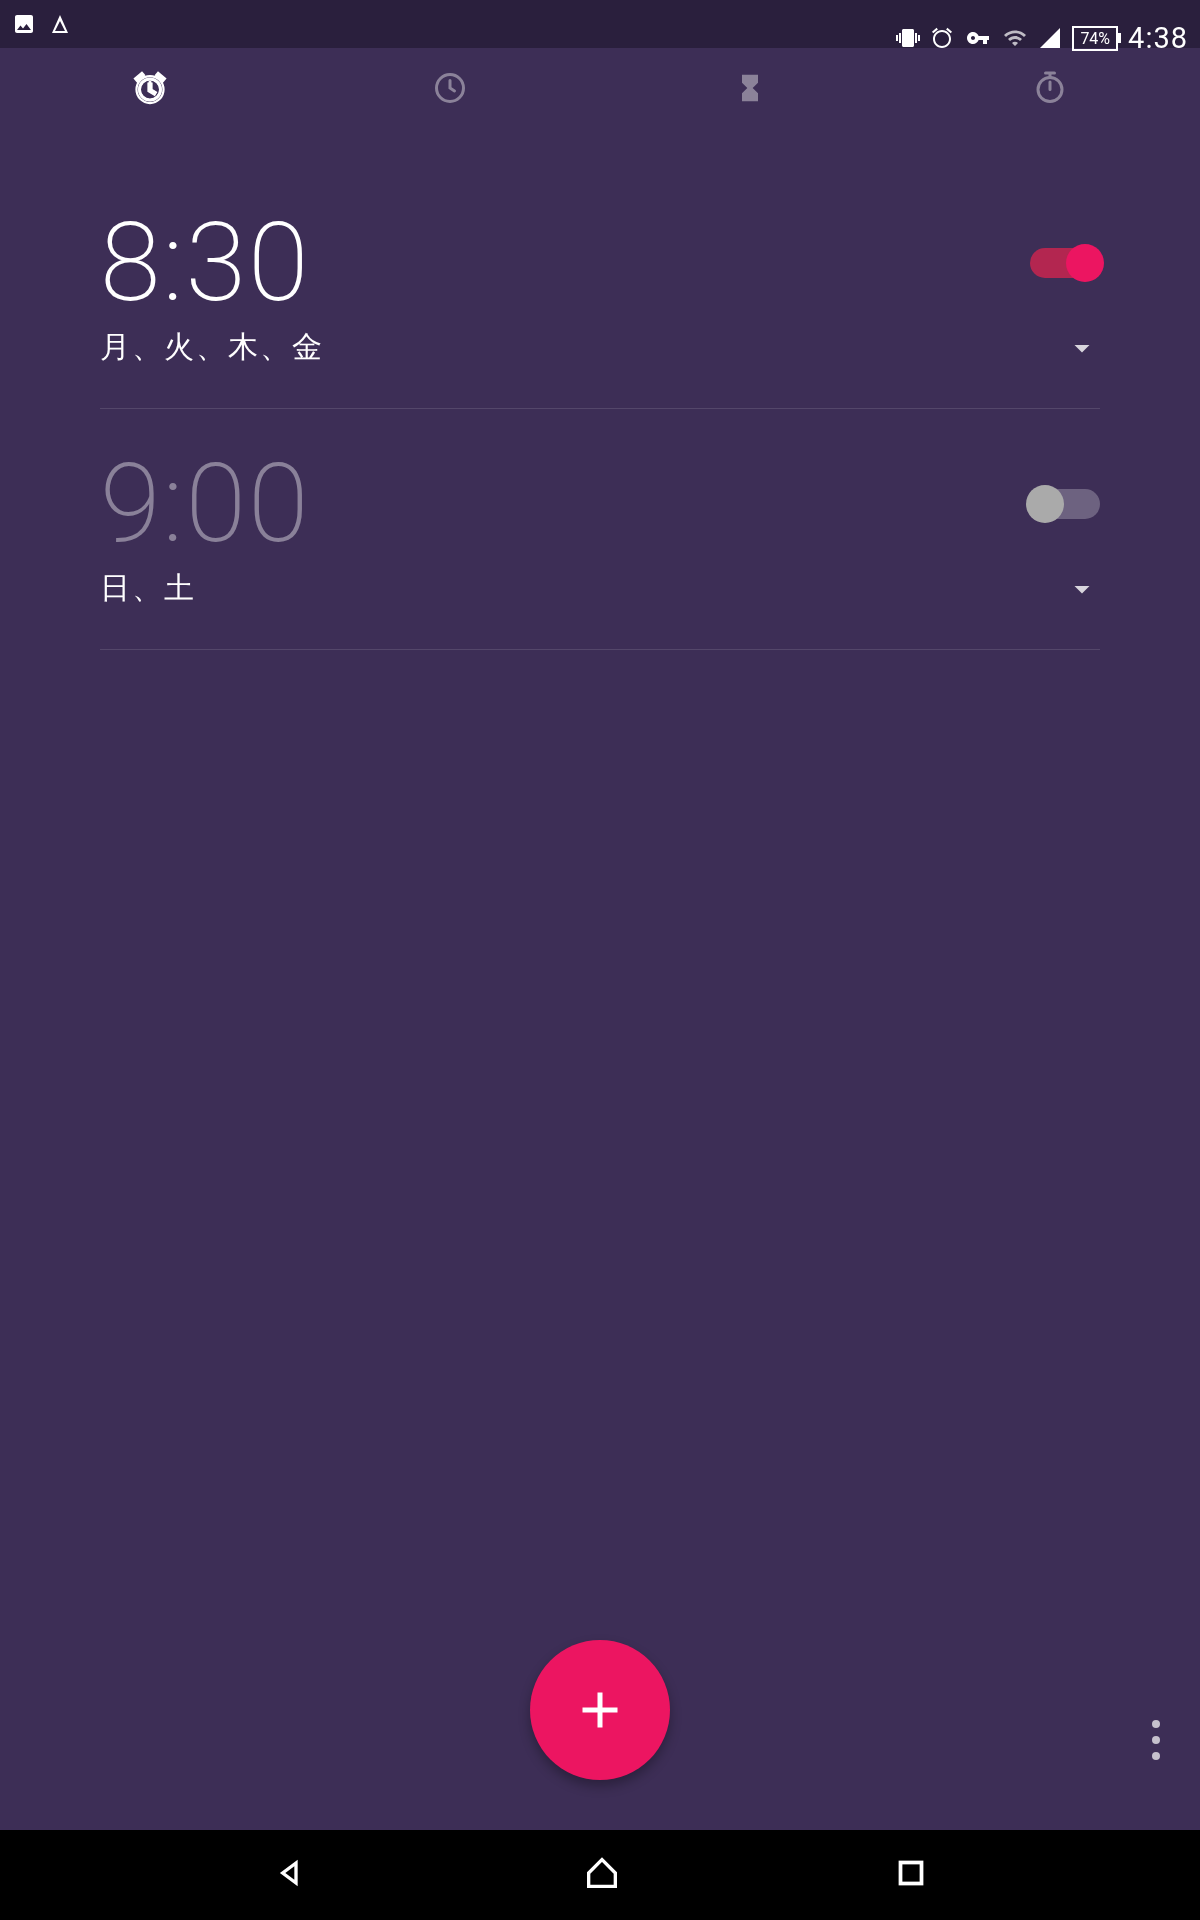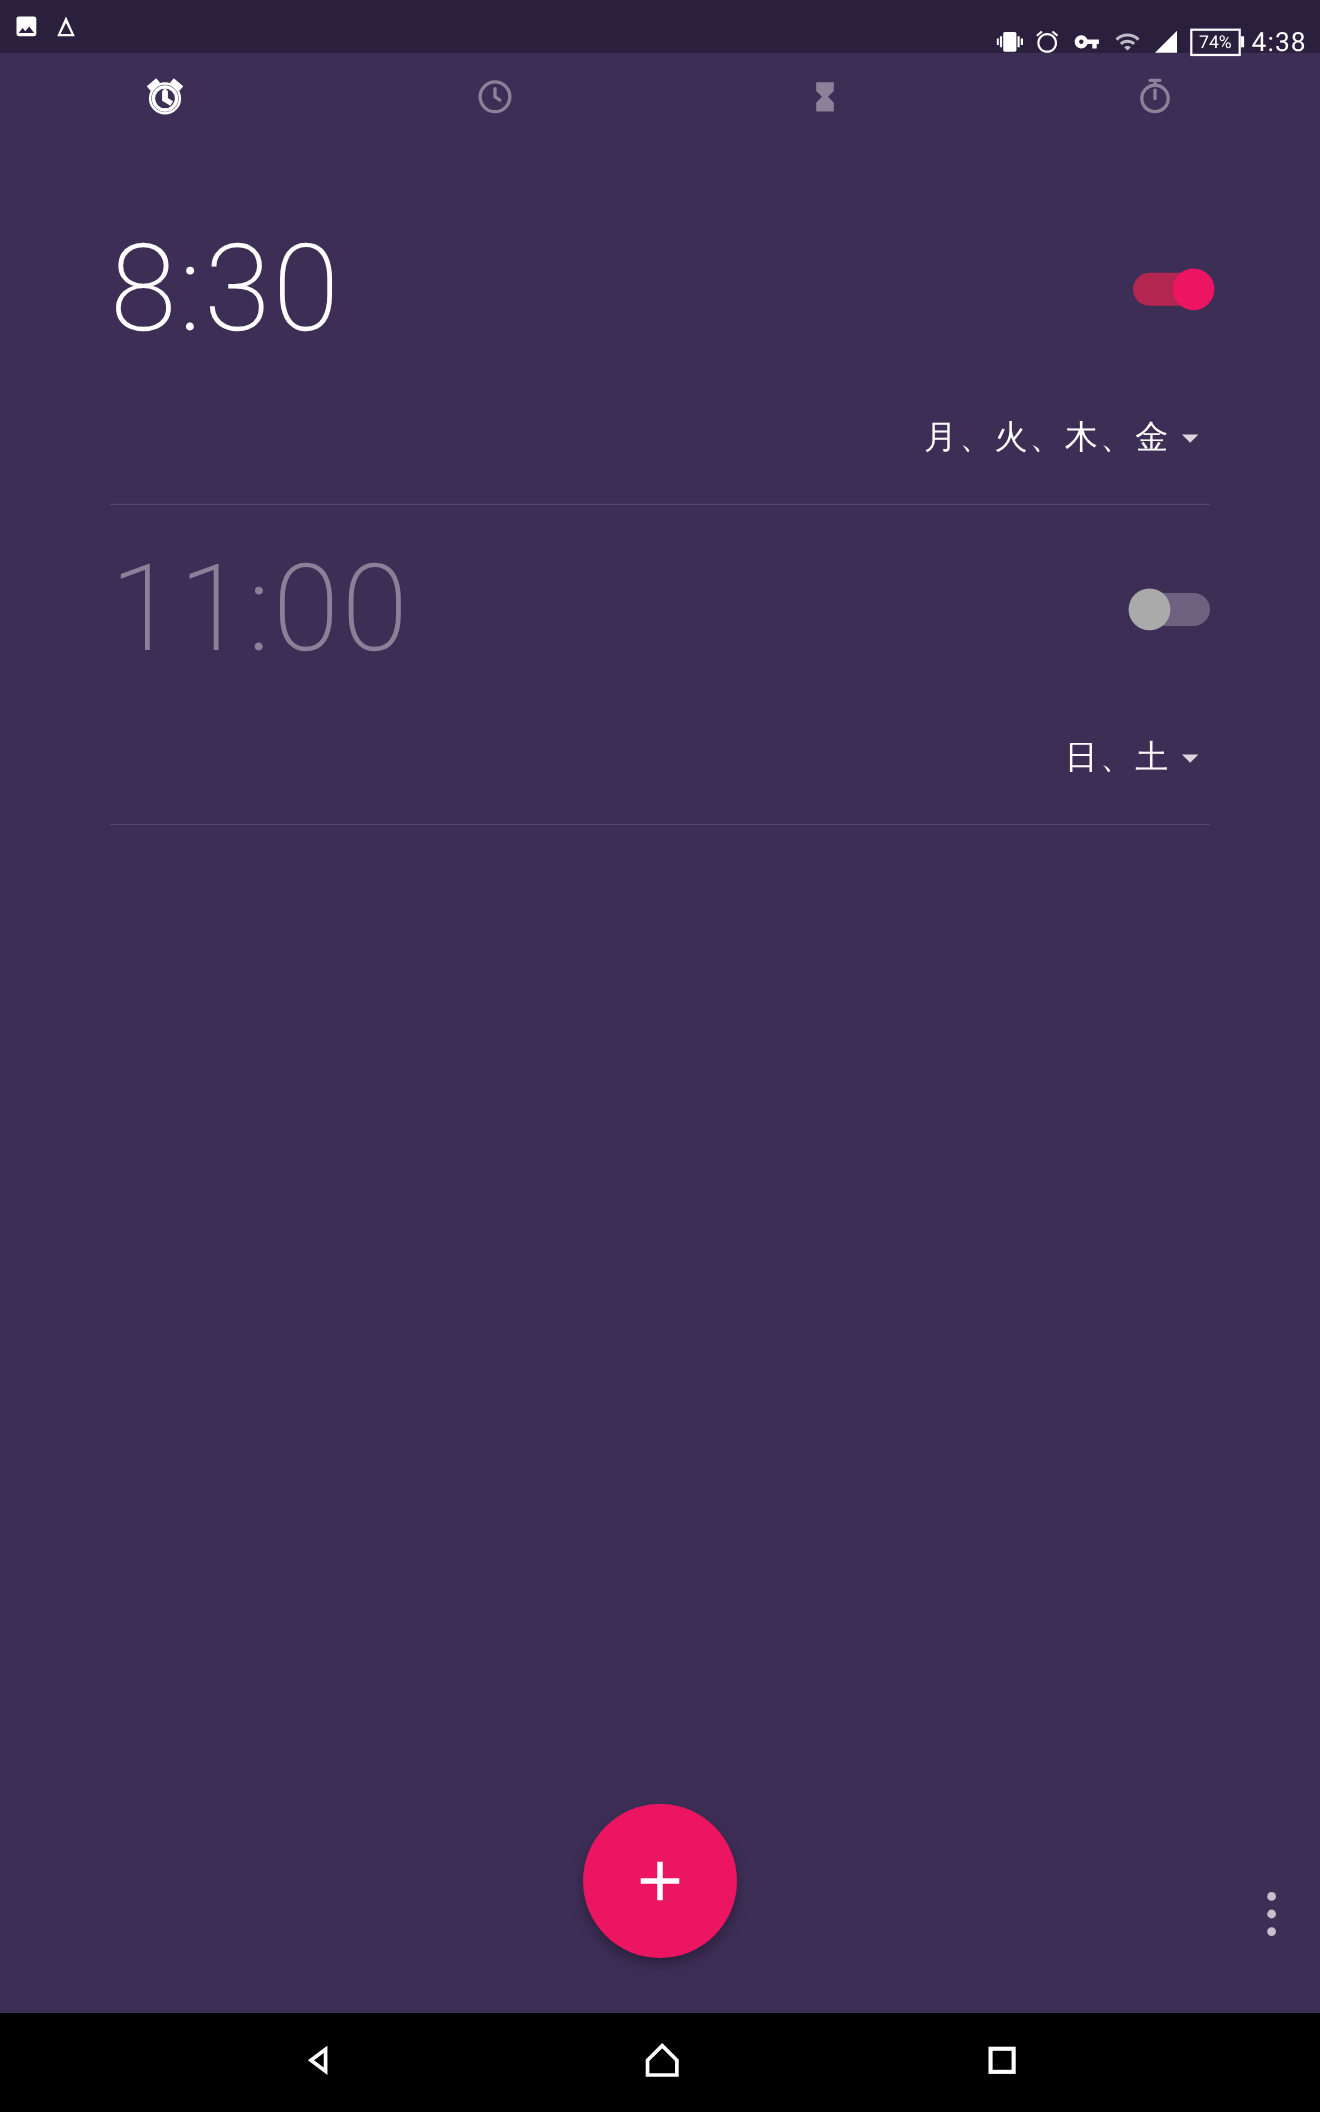--- a/index.html
+++ b/index.html
@@ -33,21 +33,21 @@
   .battery-box::after {
     content: "";
     position: absolute;
     right: -5px;
     top: 50%;
     transform: translateY(-50%);
     width: 3px;
     height: 10px;
     background: #fff;
   }
-  .status-time { font-size: 24px; letter-spacing: 1px; }
+  .status-time { font-size: 29px; letter-spacing: 1px; }
 
   .tab-bar {
     height: 80px;
     display: flex;
     justify-content: space-around;
     align-items: center;
   }
   .tab-item {
     flex: 1;
     display: flex;
@@ -90,23 +90,22 @@
     height: 38px;
     border-radius: 50%;
     position: absolute;
     top: -4px;
   }
   .toggle.on .toggle-knob { right: -4px; background: #ec1561; }
   .toggle.off .toggle-knob { left: -4px; background: #aaa; }
 
   .alarm-bottom {
     display: flex;
-    justify-content: flex-end;
-    align-items: center;
-    margin-top: 50px;
+    justify-content: space-between;
+    align-items: center;
   }
   .alarm-days {
     font-size: 30px;
     font-weight: 500;
     letter-spacing: 2px;
   }
   .chevron { opacity: 0.8; }
 
   .fab {
     position: absolute;
@@ -221,21 +220,21 @@
     <div class="alarm-bottom">
       <div class="alarm-days">月、火、木、金</div>
       <svg class="chevron" width="36" height="36" viewBox="0 0 24 24" fill="#fff">
           <path d="M7 10l5 5 5-5z"></path>
         </svg>
     </div>
   </div>
 
   <div class="alarm-item">
     <div class="alarm-top">
-      <div class="alarm-time disabled">11:00</div>
+      <div class="alarm-time disabled">9:00</div>
       <div class="toggle off">
         <div class="toggle-knob"></div>
       </div>
     </div>
     <div class="alarm-bottom">
       <div class="alarm-days">日、土</div>
       <svg class="chevron" width="36" height="36" viewBox="0 0 24 24" fill="#fff">
           <path d="M7 10l5 5 5-5z"></path>
         </svg>
     </div>

